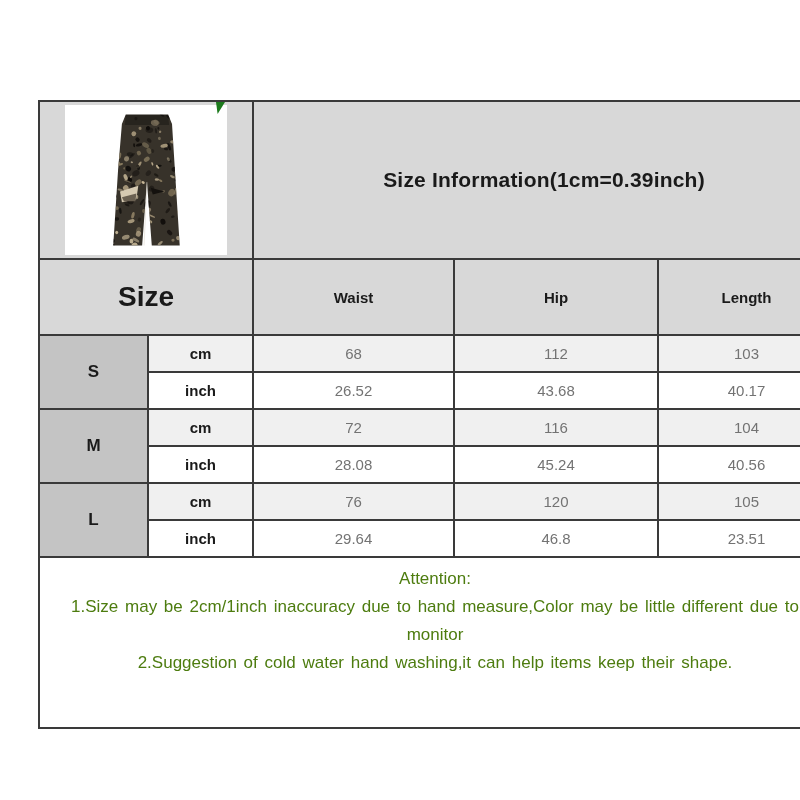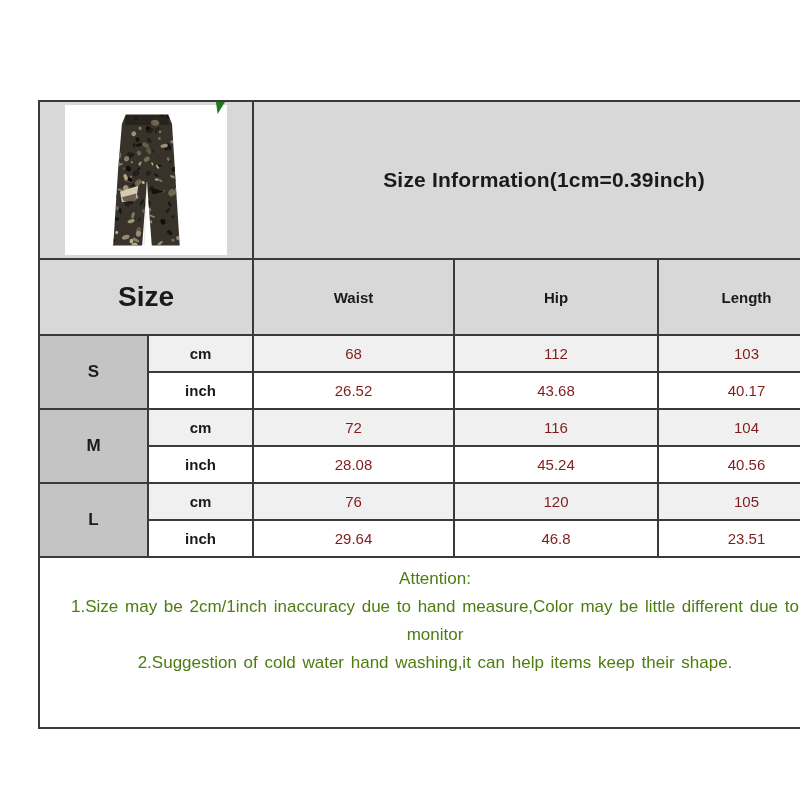--- a/index.html
+++ b/index.html
@@ -17,21 +17,21 @@
   }
   .row-image td{height:156px;}
   .cell-gray{background:#d8d8d8;}
   .cell-size-letter{background:#c4c4c4;font-weight:bold;font-size:17px;}
   .cell-cm-row{background:#f0f0f0;}
   .cell-inch-row{background:#ffffff;}
   .title-cell{font-weight:bold;font-size:21px;letter-spacing:0.2px;}
   .size-big{font-weight:bold;font-size:28px;height:74px;}
   .col-head{font-weight:bold;font-size:15px;}
   .unit-cell{font-weight:bold;font-size:15px;}
-  .val-cell{font-size:15px;color:#7f1d1d;}
+  .val-cell{font-size:15px;color:#737373;}
   .sub-row td{height:35px;margin-top:37px;}
   .img-box{
     width:162px;height:150px;background:#ffffff;margin:3px auto 3px auto;
     display:flex;align-items:center;justify-content:center;
   }
   .attention-box{
     border:2px solid #3a3a3a;border-top:none;background:#ffffff;
     min-height:162px;padding:7px 10px 0 8px;text-align:center;
     font-size:17px;line-height:28px;color:#4d7c0f;word-spacing:2px;
   }

